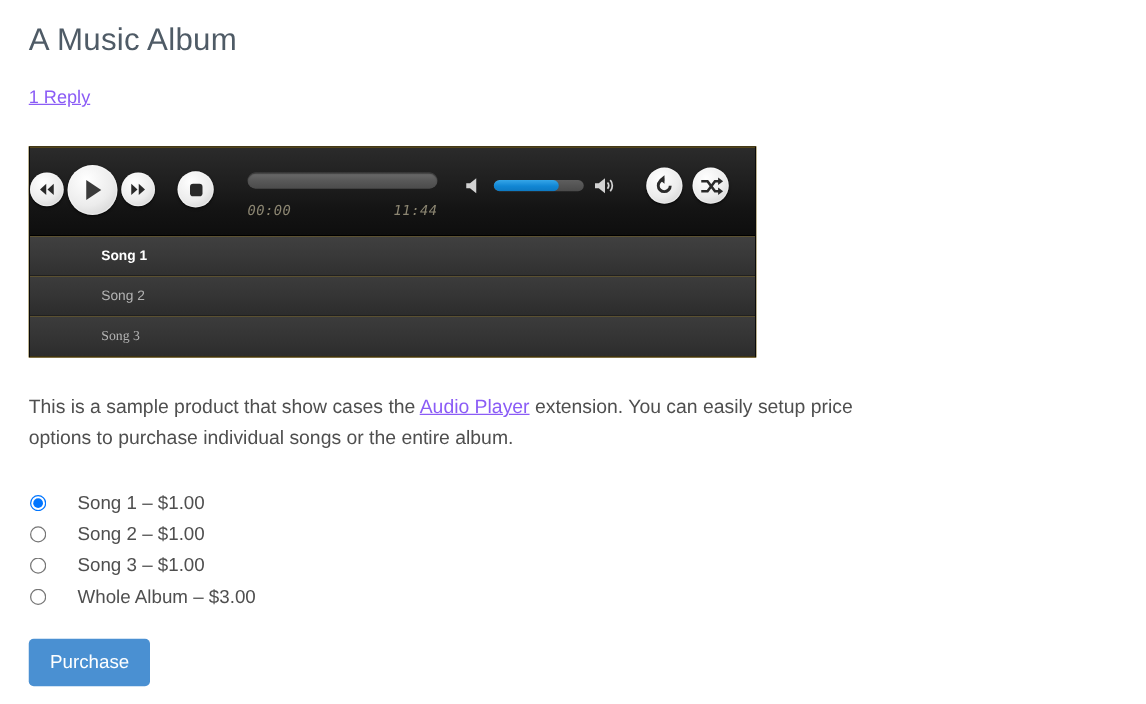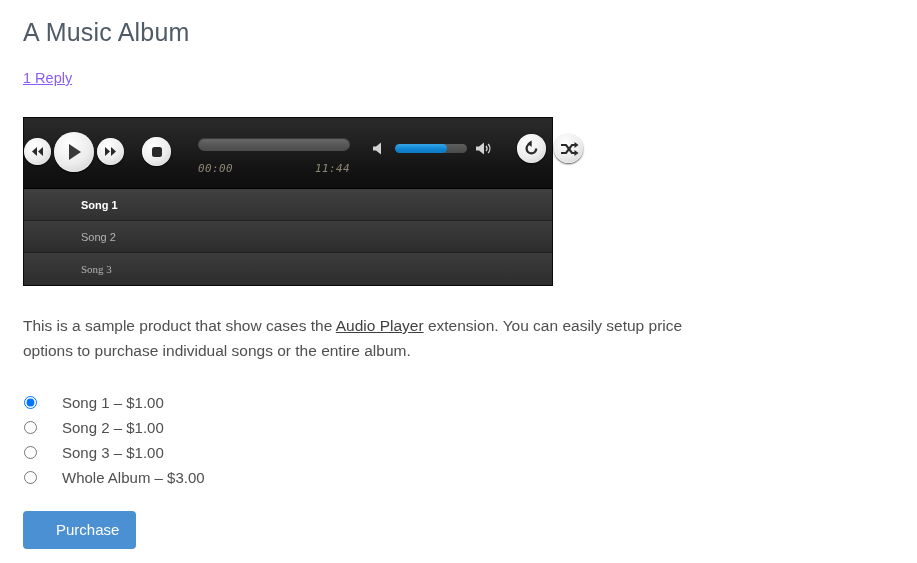--- a/index.html
+++ b/index.html
@@ -33,21 +33,21 @@
   .reply-wrap { margin-top: 22px; }
   .reply-link {
     font-size: 14.5px;
     color: #8b5cf6;
     text-decoration: underline;
     cursor: pointer;
   }
 
   
   .audio-player {
-    width: 530px;
+    width: 582px;
     margin-top: 30px;
     background: #eab308;
     border: 1px solid #0a0a0a;
     box-sizing: border-box;
     user-select: none;
   }
 
   .player-controls {
     position: relative;
     height: 70px;
@@ -169,21 +169,21 @@
 
   
   .description {
     margin-top: 27px;
     width: 690px;
     font-size: 15.5px;
     line-height: 25px;
     color: #4f4f4f;
   }
   .inline-link {
-    color: #404040;
+    color: #8b5cf6;
     text-decoration: underline;
     cursor: pointer;
   }
 
   
   .options { margin-top: 27px; }
   .option-row {
     display: flex;
     align-items: center;
     height: 25px;
@@ -201,21 +201,21 @@
 
   
   .purchase-btn {
     margin-top: 21px;
     background: #4a90d2;
     border: none;
     border-radius: 4px;
     color: #ffffff;
     font-family: "Liberation Sans", sans-serif;
     font-size: 15px;
-    padding: 11px 17px 12px 33px;
+    padding: 11px 17px 12px 17px;
     cursor: pointer;
     line-height: 1;
   }
 </style>
 </head>
 <body>
 
 <div class="page">
 
   <h1 class="post-title">A Music Album</h1>

